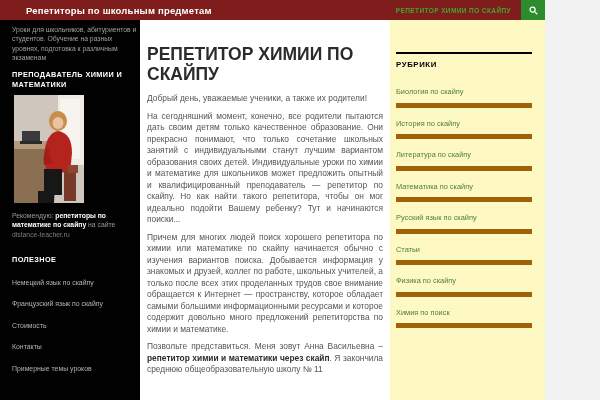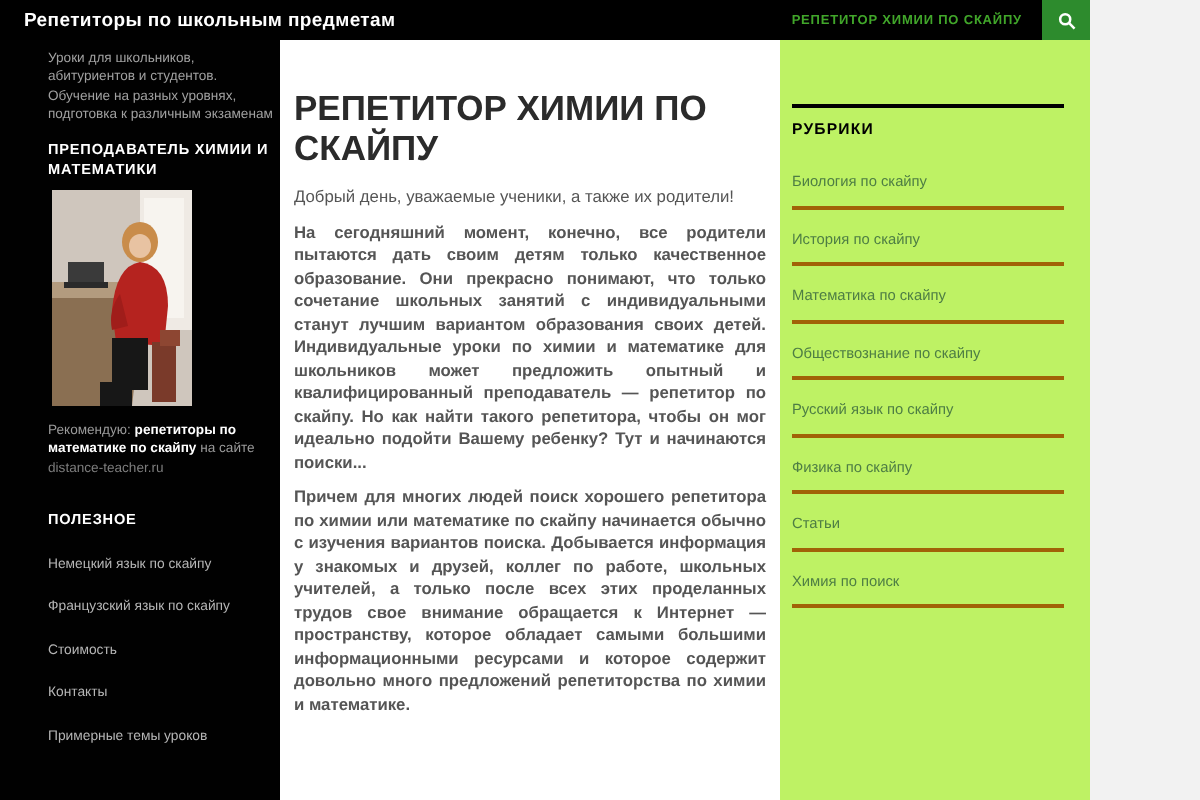--- a/index.html
+++ b/index.html
@@ -8,40 +8,40 @@
     background:#f2f2f2;
     font-family:"Liberation Sans", sans-serif;
     overflow:hidden;
   }
   .page { position:relative; width:600px; height:400px; overflow:hidden; }
   .site { position:absolute; top:0; left:0; width:545px; height:400px; background:#fff; }
 
   
   .masthead {
     position:absolute; top:0; left:0; width:545px; height:20px;
-    background:#000000; display:flex; align-items:center; z-index:5;
+    background:#7f1d1d; display:flex; align-items:center; z-index:5;padding-left:14px;
   }
   .site-title {
     color:#fff; font-size:9.5px; font-weight:bold; padding-left:12px;
     text-decoration:none; letter-spacing:0.2px; cursor:pointer;
   }
   .top-nav { margin-left:auto; display:flex; align-items:center; height:100%; }
   .nav-item {
     color:#41a62a; font-size:6.5px; font-weight:bold; text-transform:uppercase;
     letter-spacing:0.4px; text-decoration:none; padding:0 10px; cursor:pointer;
   }
   .search-btn {
     width:24px; height:20px; background:#2d8b2d; border:none; cursor:pointer;
     display:flex; align-items:center; justify-content:center;
   }
 
   
   .left-sidebar {
     position:absolute; top:20px; left:0; width:153px; height:380px;
-    background:#010101; padding:5px 14px 0 24px; overflow:hidden;
+    background:#010101; padding:5px 14px 0 12px; overflow:hidden;
   }
   .site-desc { color:#a0a0a0; font-size:6.8px; line-height:9.3px; margin-bottom:8px; }
   .ls-title {
     color:#fff; font-size:7.3px; font-weight:bold; letter-spacing:0.4px;
     text-transform:uppercase; line-height:9.5px; margin-bottom:6px;
   }
   .photo {
     width:70px; height:108px; margin:2px 0 8px 2px; overflow:hidden; background:#cfc6bd;
   }
   .recommend { color:#9a9a9a; font-size:6.8px; line-height:9.3px; margin-bottom:16px; }
@@ -56,36 +56,36 @@
   
   .content {
     position:absolute; top:20px; left:140px; width:250px; height:380px;
     padding:24px 7px 0 7px; overflow:hidden; background:#fff;
   }
   .entry-title {
     color:#2b2b2b; font-size:17.5px; line-height:20px; font-weight:bold;
     margin-bottom:9px;
   }
   .content p { color:#555; font-size:8.4px; line-height:11.5px; margin-bottom:6px; }
-  .content p.just { text-align:justify;font-weight:bold; }
+  .content p.just { text-align:justify; }
   .about-heading { color:#2b2b2b; font-size:9px; font-weight:bold; margin:8px 0 7px 0; }
   .about strong { color:#2b2b2b; }
 
   
   .right-sidebar {
     position:absolute; top:20px; left:390px; width:155px; height:380px;
-    padding:32px 13px 0 6px; background:#bef264; overflow:hidden;
+    padding:32px 13px 0 6px; background:#fef9c3; overflow:hidden;
   }
   .widget { margin-bottom:20px; }
   .widget-title {
     border-top:2px solid #000; color:#000; font-size:7.8px; font-weight:bold;
     letter-spacing:0.6px; text-transform:uppercase; padding:6px 0 7px 0;
   }
   .widget ul { list-style:none; }
-  .widget li { border-bottom:2px solid #a16207; padding:4px 0 4.5px 0; }
+  .widget li { border-bottom:5px solid #a16207; padding:4px 0 4.5px 0; }
   .widget li a {
     color:#4e7e44; font-size:7.4px; line-height:9.5px; text-decoration:none; cursor:pointer;
   }
 </style>
 </head>
 <body>
 
 <div class="page">
   <div class="site">
 
@@ -137,33 +137,34 @@
         <li><a>Контакты</a></li>
         <li><a>Примерные темы уроков</a></li>
       </ul>
     </aside>
 
     <main class="content">
       <h1 class="entry-title">РЕПЕТИТОР ХИМИИ ПО СКАЙПУ</h1>
       <p>Добрый день, уважаемые ученики, а также их родители!</p>
       <p class="just">На сегодняшний момент, конечно, все родители пытаются дать своим детям только качественное образование. Они прекрасно понимают, что только сочетание школьных занятий с индивидуальными станут лучшим вариантом образования своих детей. Индивидуальные уроки по химии и математике для школьников может предложить опытный и квалифицированный преподаватель — репетитор по скайпу. Но как найти такого репетитора, чтобы он мог идеально подойти Вашему ребенку? Тут и начинаются поиски...</p>
       <p class="just">Причем для многих людей поиск хорошего репетитора по химии или математике по скайпу начинается обычно с изучения вариантов поиска. Добывается информация у знакомых и друзей, коллег по работе, школьных учителей, а только после всех этих проделанных трудов свое внимание обращается к Интернет — пространству, которое обладает самыми большими информационными ресурсами и которое содержит довольно много предложений репетиторства по химии и математике.</p>
+      <p class="just about"><span>Позвольте представиться. Меня зовут Анна Васильевна – </span><strong>репетитор химии и математики через скайп</strong><span>. Я закончила среднюю общеобразовательную школу № 11</span></p>
     </main>
 
     <aside class="right-sidebar">
       <section class="widget">
         <h2 class="widget-title">Рубрики</h2>
         <ul>
           <li><a>Биология по скайпу</a></li>
           <li><a>История по скайпу</a></li>
+          <li><a>Литература по скайпу</a></li>
           <li><a>Математика по скайпу</a></li>
-          <li><a>Обществознание по скайпу</a></li>
           <li><a>Русский язык по скайпу</a></li>
+          <li><a>Статьи</a></li>
           <li><a>Физика по скайпу</a></li>
-          <li><a>Статьи</a></li>
           <li><a>Химия по поиск</a></li>
         </ul>
       </section>
 
     </aside>
 
   </div>
 </div>
 
 </body></html>

